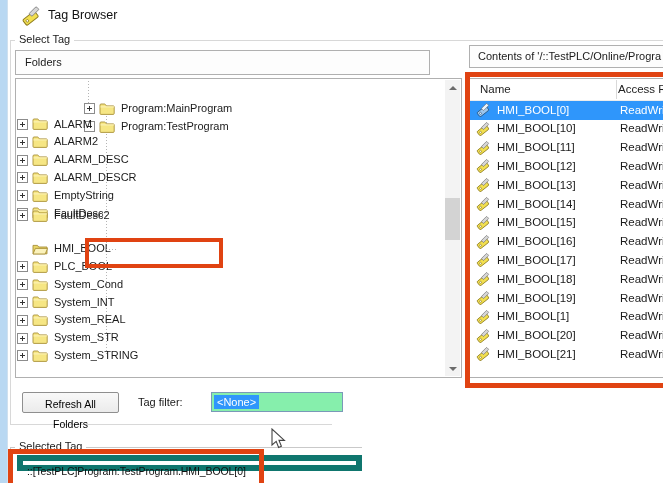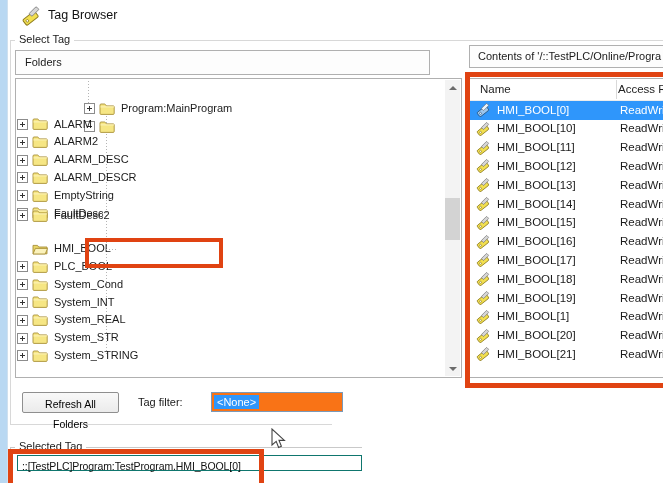--- a/index.html
+++ b/index.html
@@ -61,27 +61,27 @@
   .list-row .ac{position:absolute;left:150px;top:2.5px;white-space:nowrap;}
   .list-row.sel{color:#fff;}
   
   .redbox{position:absolute;border:4px solid #e04312;background:transparent;z-index:40;}
   .redbox-tree{left:84px;top:237px;width:130px;height:21px;}
   .redbox-list{left:465px;top:72px;width:205px;height:306px;border-width:5px;}
   .redbox-selected{left:8px;top:449px;width:246px;height:31px;border-width:5px;}
   
   .refresh-btn{position:absolute;left:22px;top:392px;width:97px;height:21px;border:1px solid #8f8f8f;border-radius:2px;background:linear-gradient(#f9f9f9,#ebebeb);font-size:10.5px;text-align:center;line-height:20px;box-sizing:border-box;}
   .tagfilter-label{position:absolute;left:138px;top:392px;height:21px;line-height:21px;font-size:11px;}
-  .combo{position:absolute;left:211px;top:392px;width:132px;height:20px;border:1px solid #7a99b8;background:#f97316;box-sizing:border-box;}
+  .combo{position:absolute;left:211px;top:392px;width:132px;height:20px;border:1px solid #7a99b8;background:#86efac;box-sizing:border-box;}
   .combo .val{position:absolute;left:2px;top:2px;padding:0 3px;font-size:11px;height:14px;line-height:14px;color:#fff;}
   
   .st-top{position:absolute;left:10px;top:447px;width:352px;height:1px;background:#c9c9c9;}
   .st-left{position:absolute;left:10px;top:447px;width:1px;height:36px;background:#c9c9c9;}
   .st-label{position:absolute;left:15px;top:440px;background:#fff;padding:0 4px;font-size:11px;}
-  .st-field{position:absolute;left:17px;top:455px;width:345px;height:16px;border:1px solid #0f766e;background:#fff;box-sizing:border-box;}
+  .st-field{position:absolute;left:17px;top:455px;width:345px;height:16px;border:6px solid #0f766e;background:#fff;box-sizing:border-box;}
   .st-field span{position:absolute;left:4px;top:0;height:20px;line-height:20px;font-size:10.5px;letter-spacing:-0.1px;color:#111;white-space:nowrap;}
   .cursor{position:absolute;left:271px;top:428px;z-index:60;}
 </style>
 </head>
 <body>
 
 <div class="left-strip"></div>
 <div class="left-strip-edge"></div>
 <div class="topright-frag"></div>
 
@@ -121,20 +121,21 @@
         <span class="tree-label">Program:MainProgram</span>
       </div>
       <div class="tree-row lvl0" style="top: 18.8px;">
         <div class="expander">
           <span class="h"></span>
         </div>
         <svg class="tree-folder" viewBox="0 0 16 14">
           <path d="M1 3.2 Q1 2 2 2 L5.6 2 Q6 2 6.2 2.3 L7.5 3.9 L14.3 3.9 Q15.2 3.9 15.2 4.8 L15.2 11.4 Q15.2 12.4 14.2 12.4 L2 12.4 Q1 12.4 1 11.4 Z" fill="#f6e684" stroke="#a89038" stroke-width="0.9"></path>
           <path d="M1.4 4.9 L15 4.9" stroke="#fdf4bd" stroke-width="1"></path>
         </svg>
+        <span class="tree-label">Program:TestProgram</span>
       </div>
       <div class="tree-row lvl1" style="top: 36.6px;">
         <div class="expander">
           <span class="h"></span>
           <span class="v"></span>
         </div>
         <svg class="tree-folder" viewBox="0 0 16 14">
           <path d="M1 3.2 Q1 2 2 2 L5.6 2 Q6 2 6.2 2.3 L7.5 3.9 L14.3 3.9 Q15.2 3.9 15.2 4.8 L15.2 11.4 Q15.2 12.4 14.2 12.4 L2 12.4 Q1 12.4 1 11.4 Z" fill="#f6e684" stroke="#a89038" stroke-width="0.9"></path>
           <path d="M1.4 4.9 L15 4.9" stroke="#fdf4bd" stroke-width="1"></path>
         </svg>

